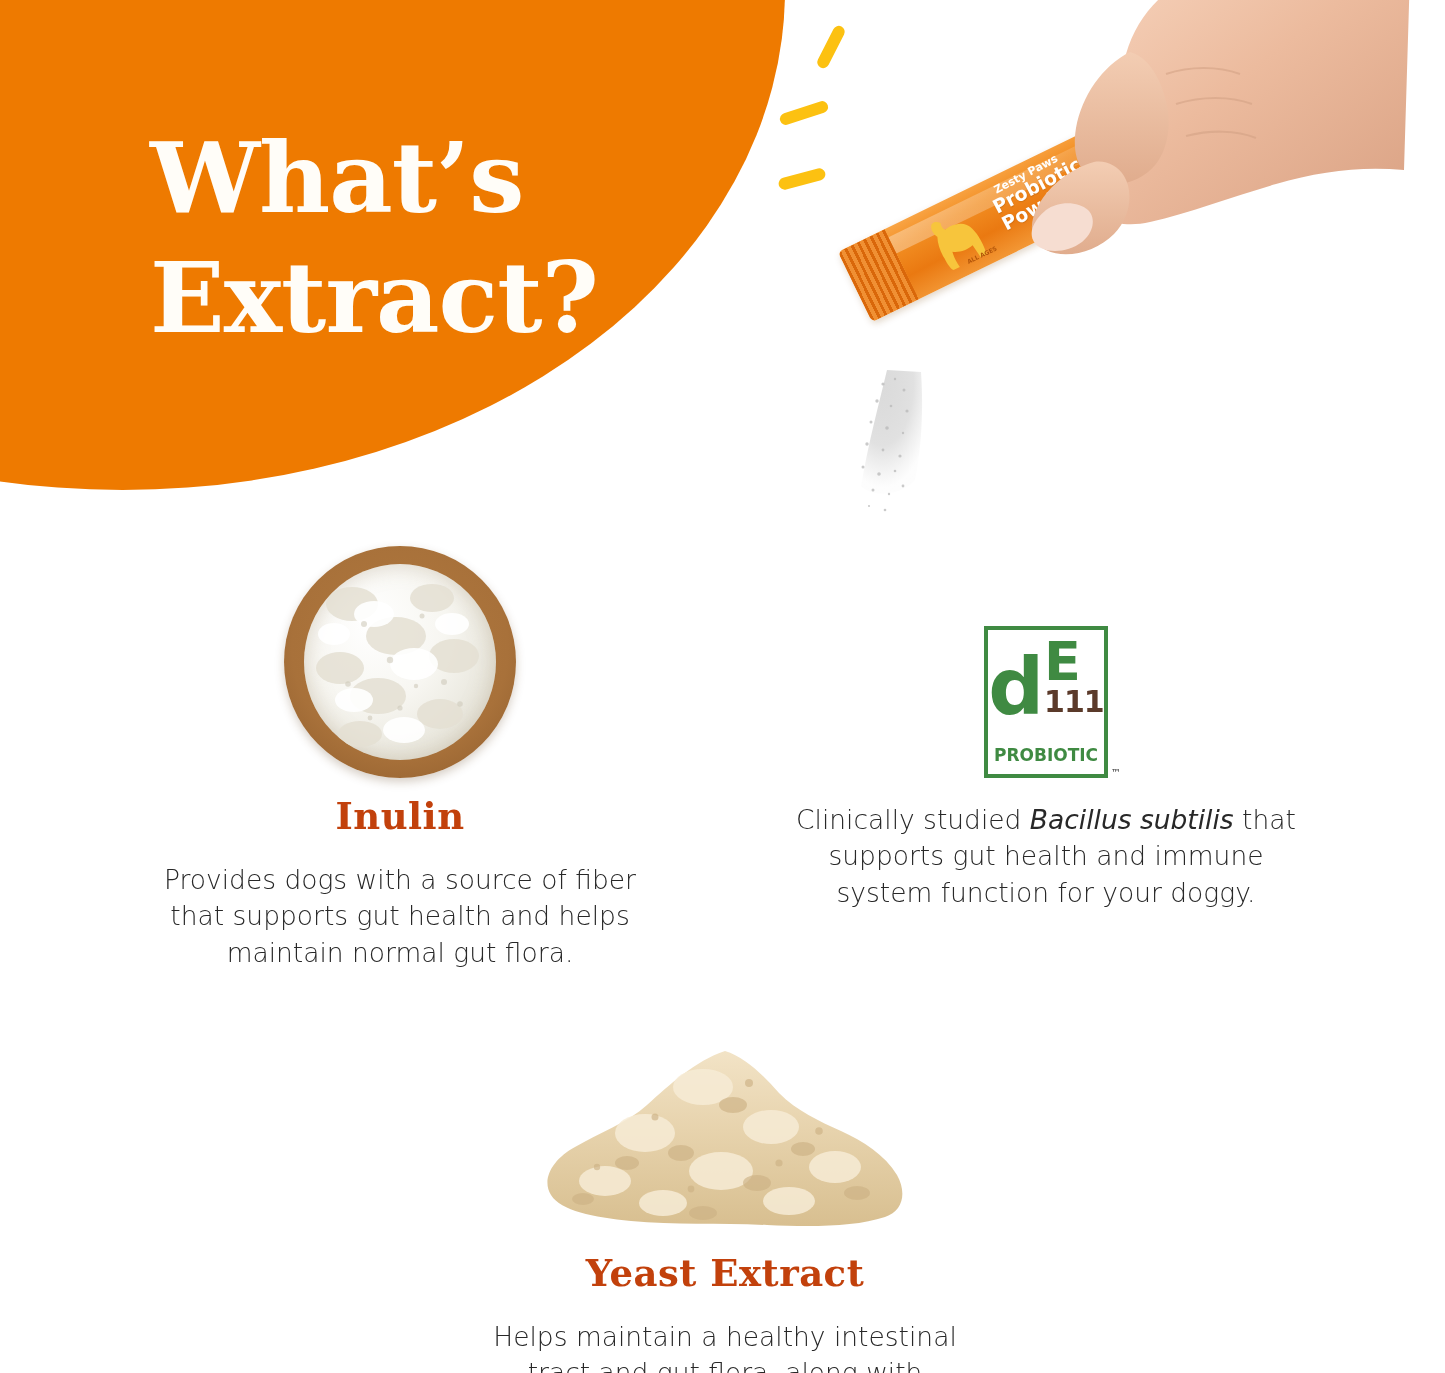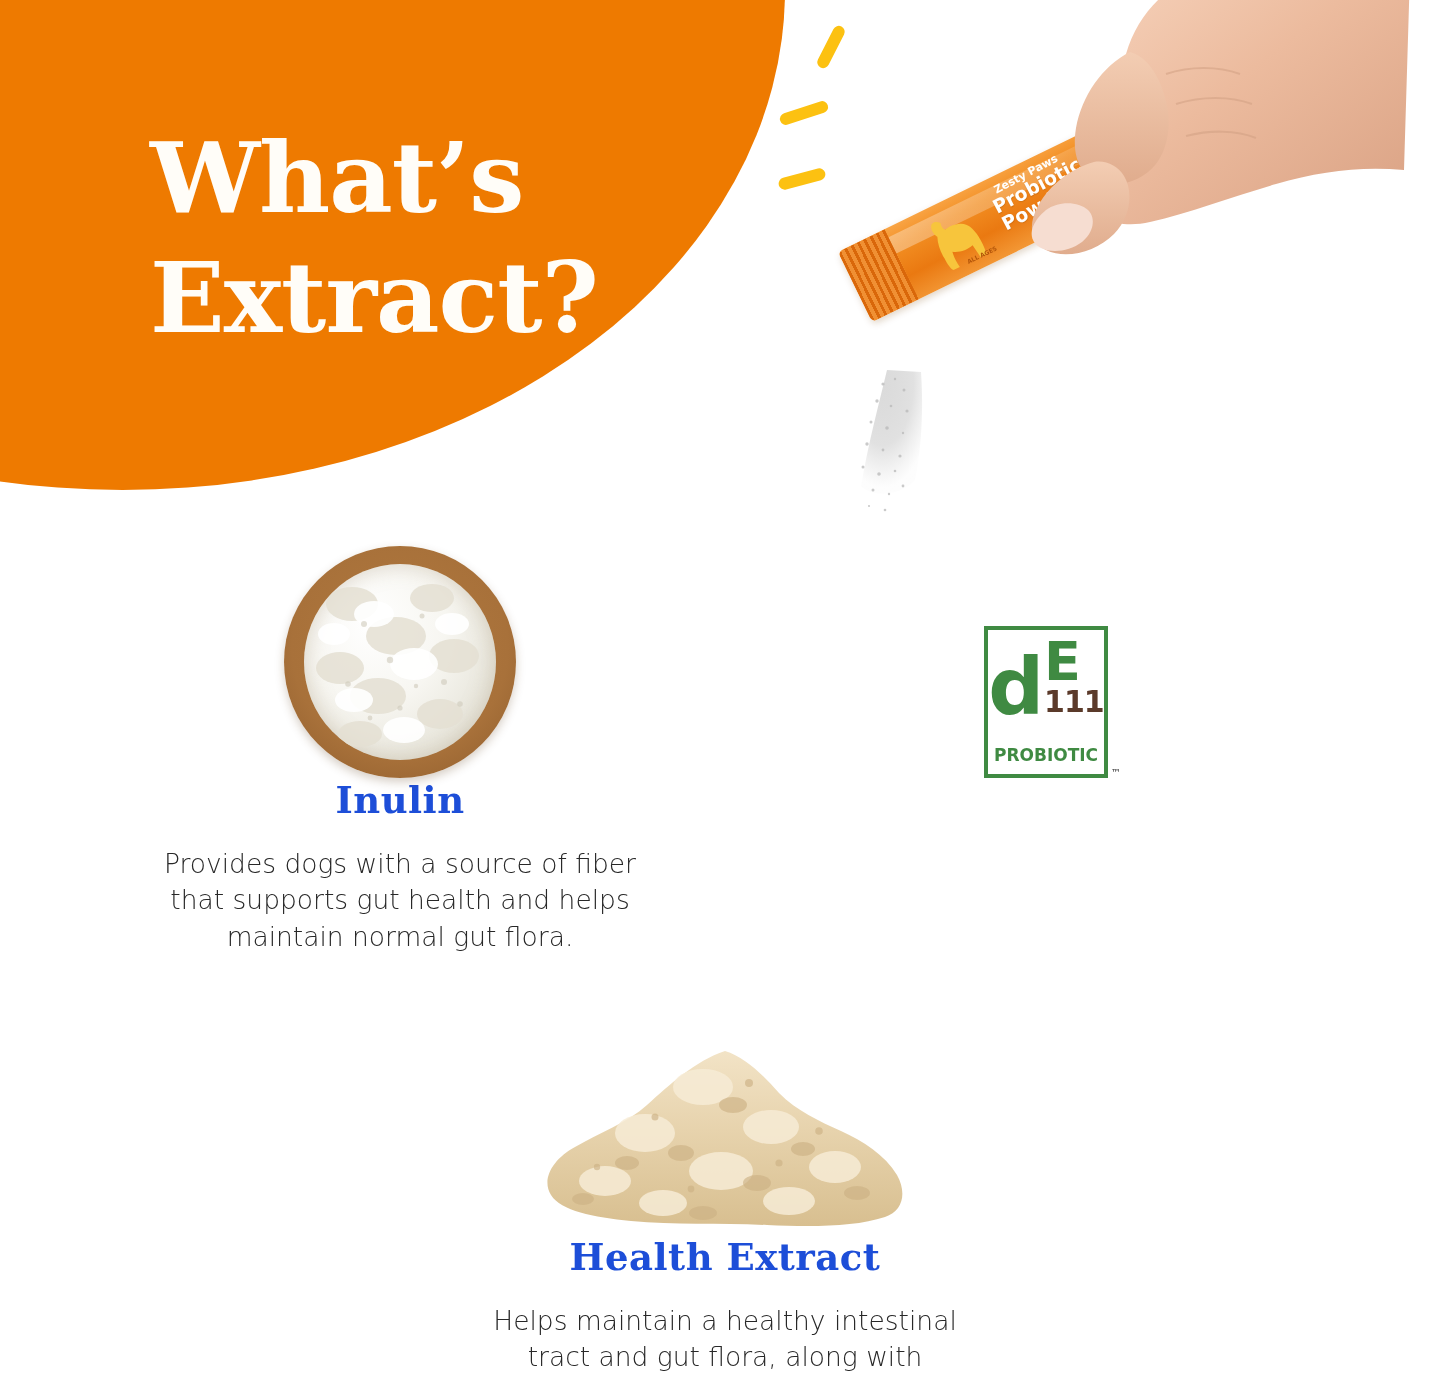--- a/index.html
+++ b/index.html
@@ -175,21 +175,22 @@
   .ing-figure {
     height: 250px;
     display: flex;
     align-items: flex-end;
     justify-content: center;
   }
   .ing-title {
     font-family: "DejaVu Serif", serif;
     font-weight: bold;
     font-size: 37px;
-    color: #1d4ed8;
+    color: #c2410c;
+    margin-top: 16px;
     letter-spacing: 0.5px;
   }
   .ing-title .reg { font-size: 20px; vertical-align: 14px; }
   .ing-desc {
     margin: 24px auto 0;
     font-family: "DejaVu Sans", sans-serif;
     font-size: 26.5px;
     line-height: 1.37;
     color: #282828;
     max-width: 520px;
@@ -428,20 +429,21 @@
           <span class="de-d">d</span>
           <span class="de-stack">
             <span class="de-e">E</span>
             <span class="de-111">111</span>
           </span>
         </div>
         <div class="de-probiotic">PROBIOTIC</div>
         <span class="de-tm">™</span>
       </div>
     </div>
+    <div class="ing-desc"><span>Clinically studied </span><span class="sp">Bacillus subtilis</span><span> that supports gut health and immune system function for your doggy.</span></div>
   </div>
 
   <div class="ingredient ing-yeast">
     <div class="ing-figure">
       <svg class="mound" viewBox="0 0 380 200">
         <defs>
           <linearGradient id="mg" x1="0" y1="0" x2="0" y2="1">
             <stop offset="0%" stop-color="#f2e3c6"></stop>
             <stop offset="45%" stop-color="#e7d3ad"></stop>
             <stop offset="100%" stop-color="#d8bf90"></stop>
@@ -469,17 +471,17 @@
             <ellipse cx="168" cy="178" rx="14" ry="7"></ellipse>
           <circle cx="214" cy="48" r="4"></circle>
             <circle cx="120" cy="82" r="3.5"></circle>
             <circle cx="284" cy="96" r="3.8"></circle>
           <circle cx="62" cy="132" r="3.2"></circle>
             <circle cx="244" cy="128" r="3.6"></circle>
             <circle cx="156" cy="154" r="3.4"></circle>
         </g>
       </svg>
     </div>
-    <div class="ing-title">Health Extract</div>
+    <div class="ing-title">Yeast Extract</div>
     <div class="ing-desc">Helps maintain a healthy intestinal tract and gut flora, along with supporting proper bowel health and digestion.</div>
   </div>
 
 </div>
 
 </body></html>

